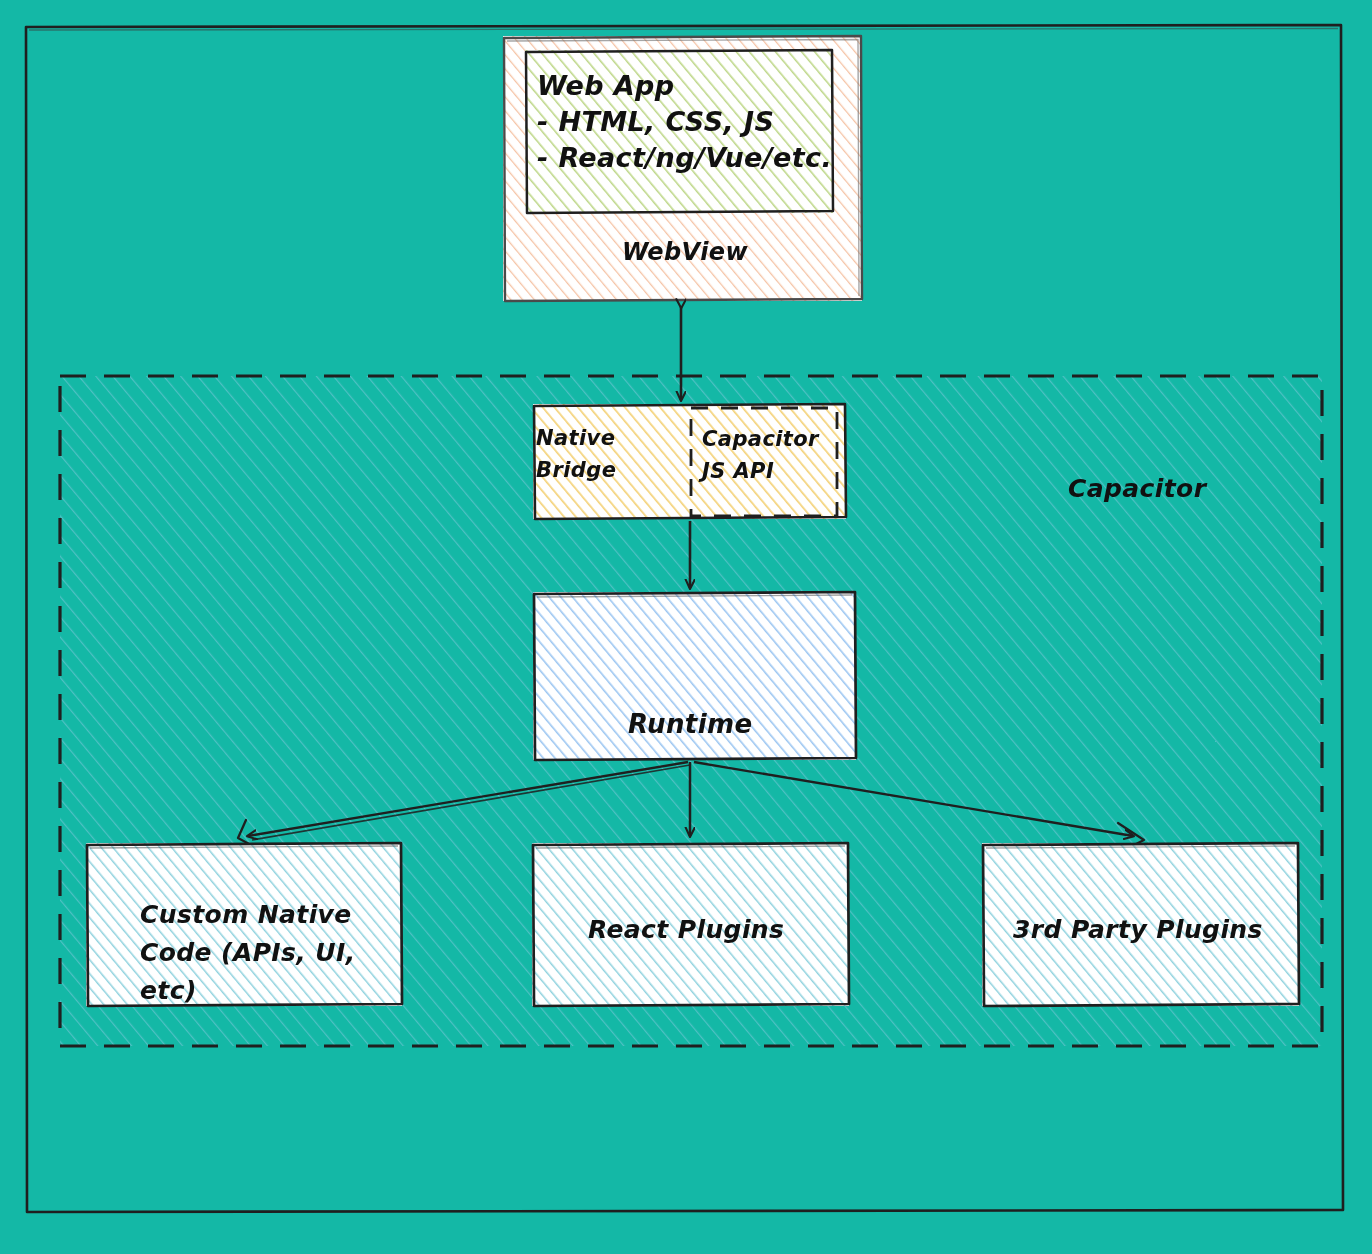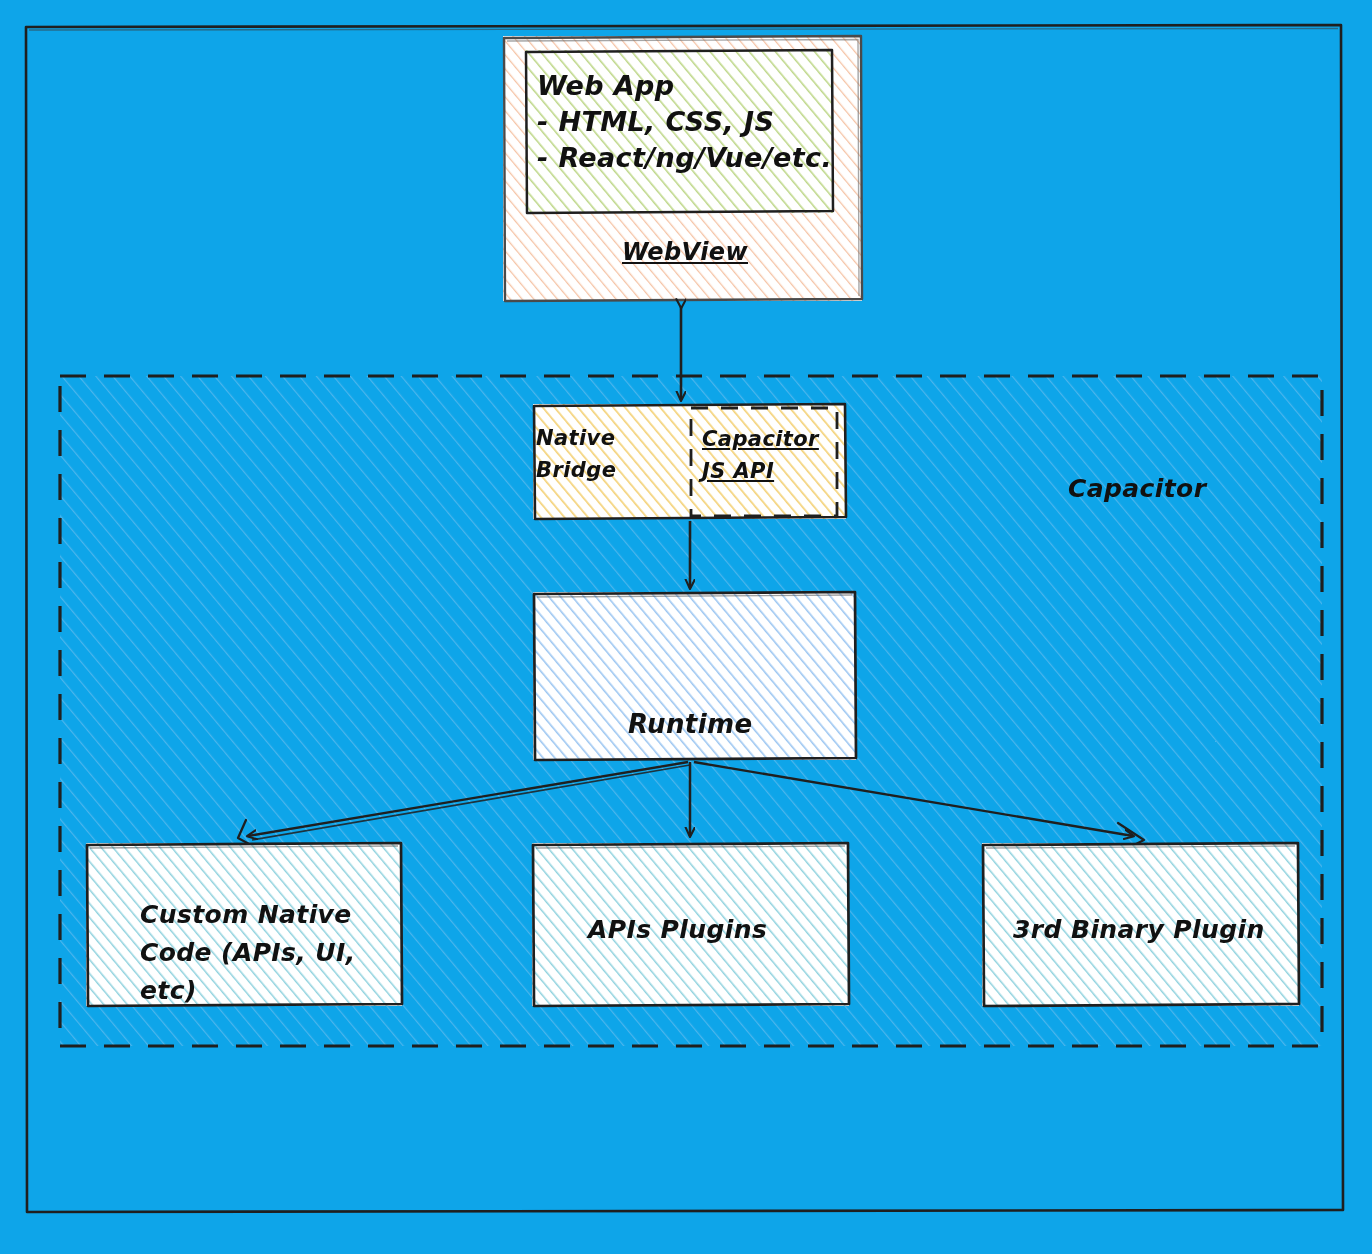--- a/index.html
+++ b/index.html
@@ -10,21 +10,21 @@
   body {
     width: 1372px;
     height: 1254px;
     font-family: "DejaVu Sans", sans-serif;
     overflow: hidden;
   }
   #stage {
     position: relative;
     width: 1372px;
     height: 1254px;
-    background: #0ea5e9;
+    background: #14b8a6;
   }
   .svg-layer {
     position: absolute;
     left: 0;
     top: 0;
     width: 1372px;
     height: 1254px;
   }
 
   
@@ -32,23 +32,23 @@
     position: absolute;
     font-family: "DejaVu Sans", sans-serif;
     color: #111111;
     white-space: pre;
     line-height: 1.34;
     letter-spacing: 0.4px;
     font-style: italic;
     font-weight: 600;
   }
   .webapp-text      { left: 537px; top: 68px;  font-size: 27px; }
-  .webview-text     { left: 622px; top: 236px; font-size: 24px; text-decoration: underline; }
+  .webview-text     { left: 622px; top: 236px; font-size: 24px; }
   .bridge-text      { left: 536px; top: 423px; font-size: 21px; line-height: 1.5; }
-  .jsapi-text       { left: 702px; top: 424px; font-size: 21px; line-height: 1.5; text-decoration: underline; }
+  .jsapi-text       { left: 702px; top: 424px; font-size: 21px; line-height: 1.5; }
   .capacitor-text   { left: 1068px; top: 472px; font-size: 25px; }
   .runtime-text     { left: 628px; top: 663px; font-size: 26px; margin-top: 44px; }
   .custom-text      { left: 117px; top: 896px; font-size: 25px; line-height: 1.52; margin-left: 23px; }
   .coreplug-text    { left: 588px; top: 913px; font-size: 25px; }
   .thirdparty-text  { left: 1013px; top: 913px; font-size: 25px; }
   .project-text     { left: 513px; top: 1150px; font-size: 26px; }
 </style>
 </head>
 <body>
 
@@ -182,18 +182,18 @@
 <span>JS API</span></div>
 
   <div class="lbl capacitor-text">Capacitor</div>
 
   <div class="lbl runtime-text">Runtime</div>
 
   <div class="lbl custom-text"><span>Custom Native</span>
 <span>Code (APIs, UI,</span>
 <span>etc)</span></div>
 
-  <div class="lbl coreplug-text">APIs Plugins</div>
+  <div class="lbl coreplug-text">React Plugins</div>
 
-  <div class="lbl thirdparty-text">3rd Binary Plugin</div>
+  <div class="lbl thirdparty-text">3rd Party Plugins</div>
 
 
 </div>
 
 </body></html>

